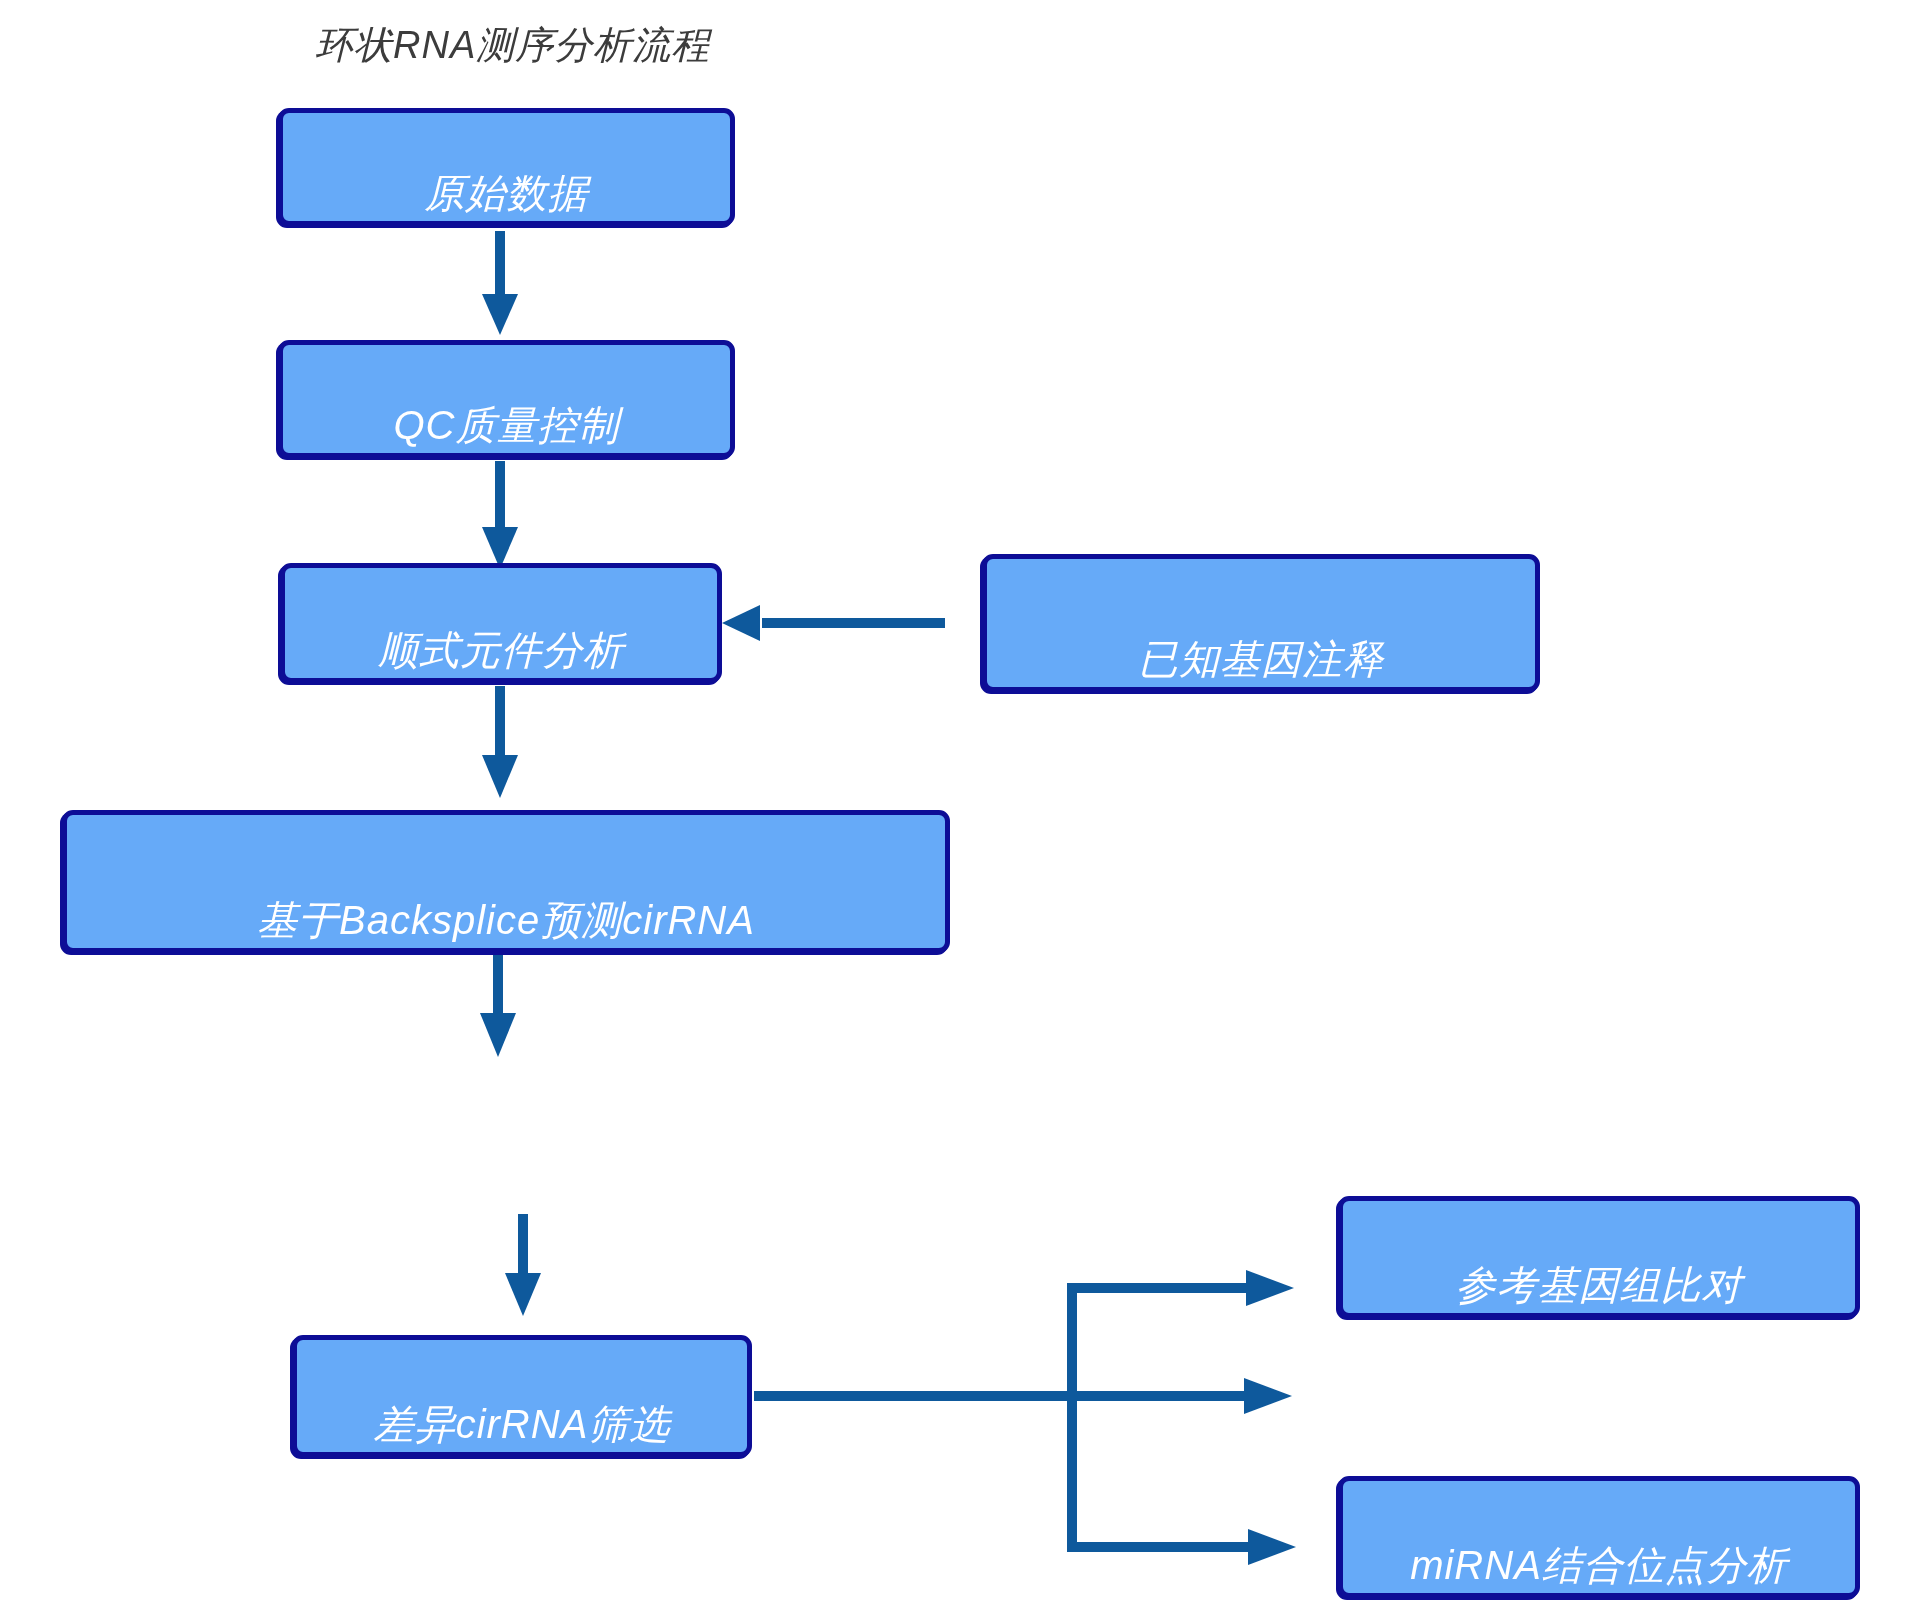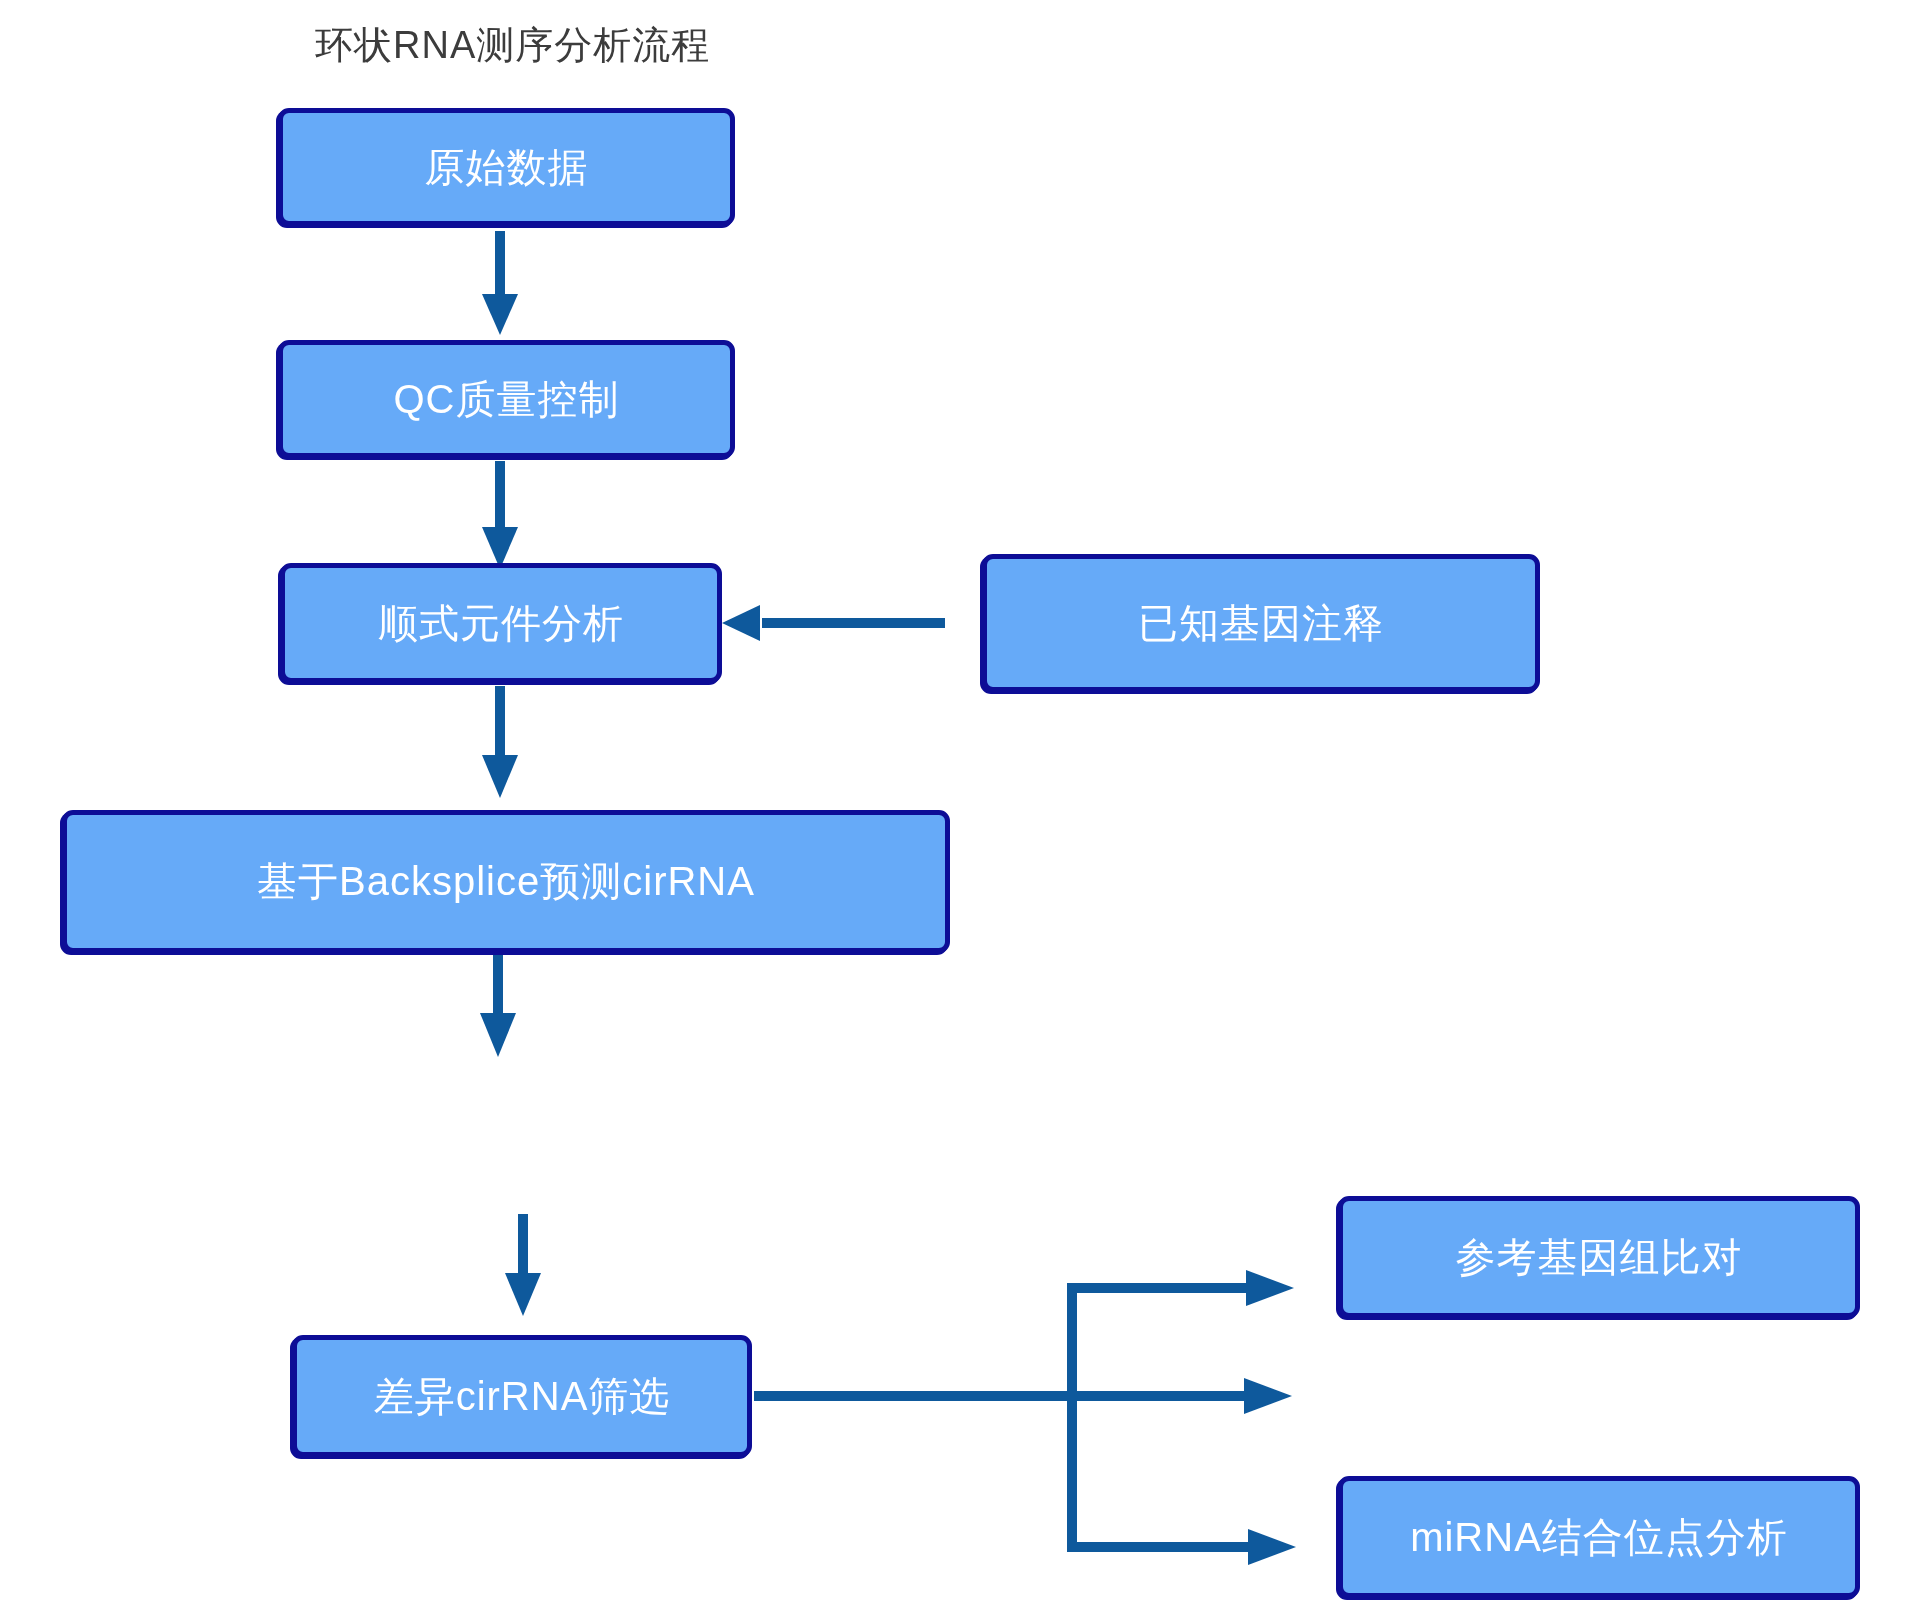--- a/index.html
+++ b/index.html
@@ -7,20 +7,21 @@
     padding: 0;
     background: #ffffff;
     font-family: "Liberation Sans", "DejaVu Sans", sans-serif;
   }
   .canvas {
     position: relative;
     width: 1920px;
     height: 1603px;
     background: #ffffff;
     overflow: hidden;
+    font-style: italic;
   }
   .title {
     position: absolute;
     left: 315px;
     top: 20px;
     font-size: 38px;
     color: #3c3c3c;
     letter-spacing: 1px;
     white-space: nowrap;
   }
@@ -31,21 +32,21 @@
     width: 1920px;
     height: 1603px;
   }
   .node {
     position: absolute;
     box-sizing: border-box;
     background: #66aaf8;
     border: 5px solid #0d0d96;
     border-radius: 11px;
     display: flex;
-    align-items: center;
+    align-items: flex-end;
     justify-content: center;
     box-shadow: -2px 2px 0 0 #0d0d96;
   }
   .node-label {
     color: #ffffff;
     font-size: 40px;
     white-space: nowrap;
     letter-spacing: 1px;
   }
 </style>

